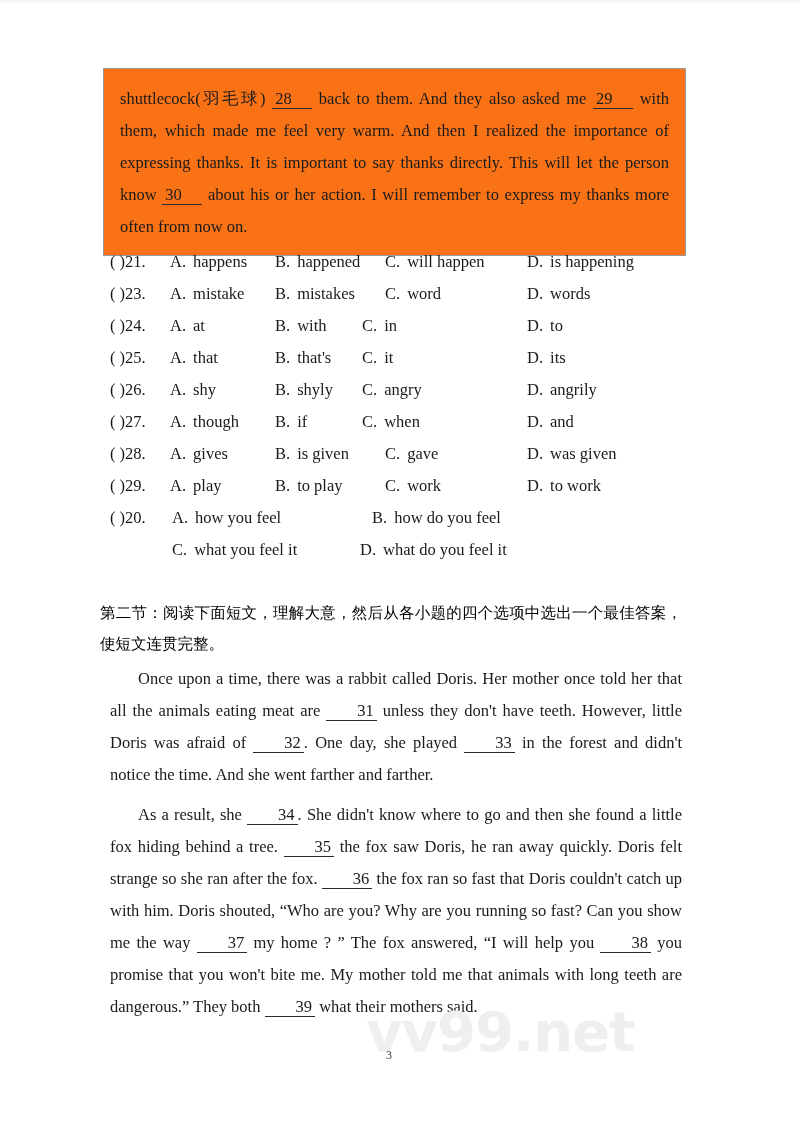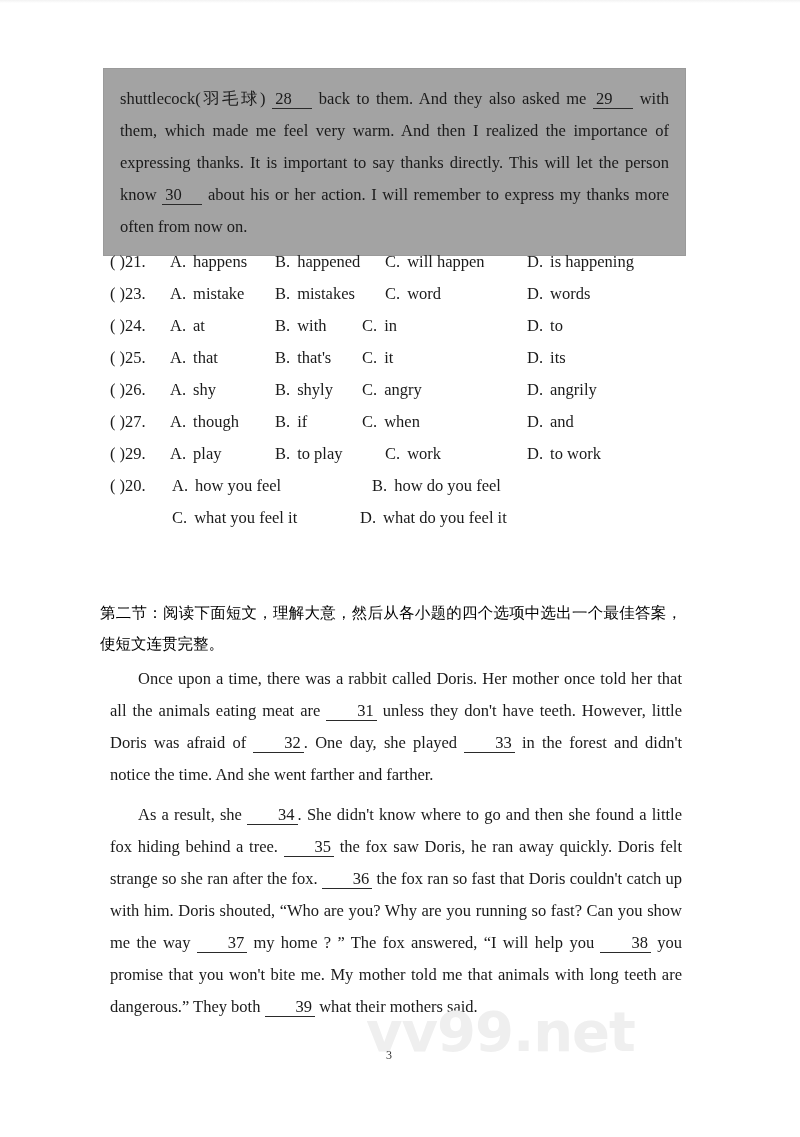--- a/index.html
+++ b/index.html
@@ -31,21 +31,21 @@
 
   
   .cloze-box {
     position: absolute;
     left: 103px;
     top: 68px;
     width: 583px;
     box-sizing: border-box;
     border: 1px solid #9a9a9a;
     padding: 14px 16px 12px 16px;
-    background: #a3a3a3;
+    background: #f97316;
   }
   .cloze-box p {
     margin: 0;
     font-size: 16.5px;
     line-height: 32px;
     text-align: justify;
     text-justify: inter-word;
     text-align-last: left;
   }
 
@@ -203,20 +203,27 @@
         <span class="mc-opt col-d"><span class="lbl">D.</span><span>angrily</span></span>
       </div>
       <div class="mc-row">
         <span class="mc-num">(    )27.</span>
         <span class="mc-opt col-a"><span class="lbl">A.</span><span>though</span></span>
         <span class="mc-opt col-b"><span class="lbl">B.</span><span>if</span></span>
         <span class="mc-opt col-c-narrow"><span class="lbl">C.</span><span>when</span></span>
         <span class="mc-opt col-d"><span class="lbl">D.</span><span>and</span></span>
       </div>
       <div class="mc-row">
+        <span class="mc-num">(    )28.</span>
+        <span class="mc-opt col-a"><span class="lbl">A.</span><span>gives</span></span>
+        <span class="mc-opt col-b"><span class="lbl">B.</span><span>is given</span></span>
+        <span class="mc-opt col-c-wide"><span class="lbl">C.</span><span>gave</span></span>
+        <span class="mc-opt col-d"><span class="lbl">D.</span><span>was given</span></span>
+      </div>
+      <div class="mc-row">
         <span class="mc-num">(    )29.</span>
         <span class="mc-opt col-a"><span class="lbl">A.</span><span>play</span></span>
         <span class="mc-opt col-b"><span class="lbl">B.</span><span>to play</span></span>
         <span class="mc-opt col-c-wide"><span class="lbl">C.</span><span>work</span></span>
         <span class="mc-opt col-d"><span class="lbl">D.</span><span>to work</span></span>
       </div>
       <div class="mc-row two-col">
         <span class="mc-num">(    )20.</span>
         <span class="mc-opt col-a2"><span class="lbl">A.</span><span>how you feel</span></span>
         <span class="mc-opt col-b2"><span class="lbl">B.</span><span>how do you feel</span></span>

